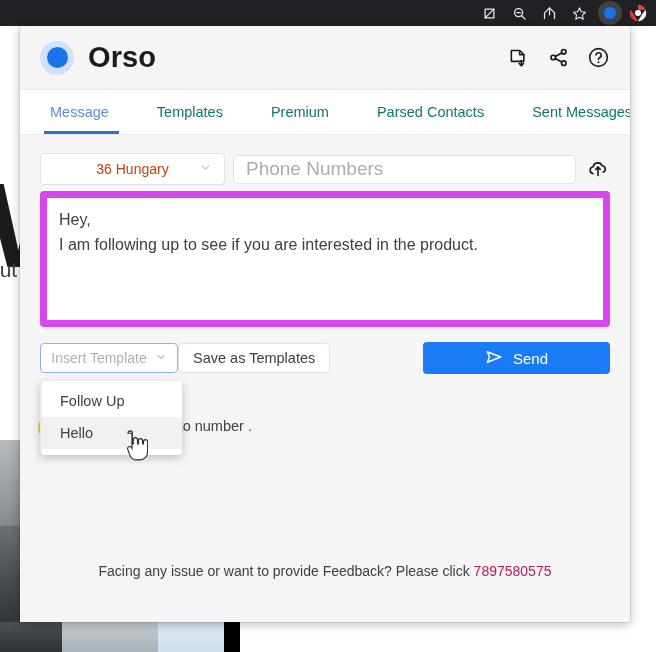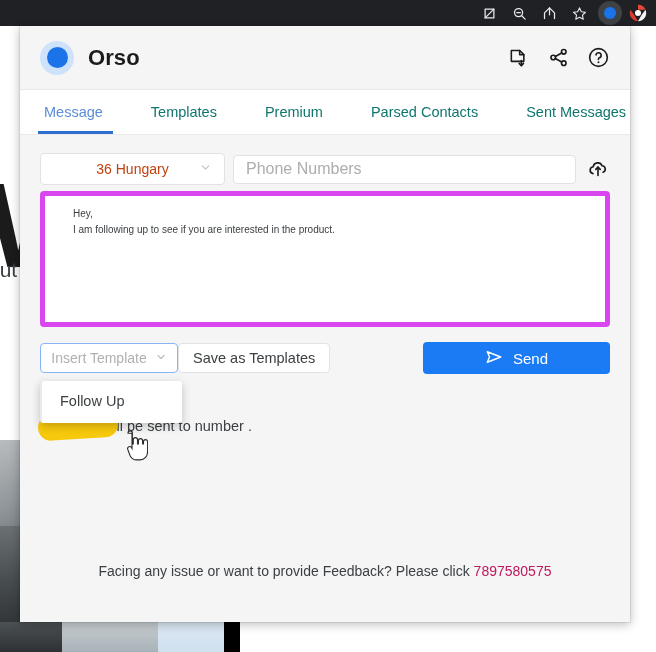--- a/index.html
+++ b/index.html
@@ -150,21 +150,21 @@
     border-radius: 50%;
     background: #cfe2fb;
     display: flex; align-items: center; justify-content: center;
   }
   .brand-logo .inner {
     width: 21px; height: 21px;
     border-radius: 50%;
     background: #1a73e8;
   }
   .brand-name {
-    font-size: 22px;
+    font-size: 29px;
     font-weight: bold;
     color: #1b1b1b;
     letter-spacing: .1px;
   }
   .header-actions {
     display: flex;
     align-items: center;
     gap: 16px;
   }
   .header-actions .hicon {
@@ -172,21 +172,21 @@
     display: flex; align-items: center; justify-content: center;
     cursor: pointer;
   }
 
   
   .tabbar {
     height: 45px;
     background: #ffffff;
     display: flex;
     align-items: stretch;
-    padding-left: 18px;
+    padding-left: 24px;
     box-sizing: border-box;
     border-bottom: 1px solid #eaeaea;
   }
   .tab {
     display: flex;
     align-items: center;
     padding: 0 10px;
     margin-right: 28px;
     font-size: 14.5px;
     color: #0f766e;
@@ -238,45 +238,45 @@
     right: 12px;
     top: 50%;
     transform: translateY(-50%);
   }
   .phone-input {
     flex: 1;
     height: 29px;
     background: #ffffff;
     border: 1px solid #e2e2e2;
     border-radius: 4px;
-    font-size: 16px;
+    font-size: 19px;
     color: #3c4043;
     padding: 0 12px;
     box-sizing: border-box;
     outline: none;
     font-family: "Liberation Sans", sans-serif;
   }
   .phone-input::placeholder { color: #adadad; }
   .upload-icon {
     width: 24px; height: 24px;
     display: flex; align-items: center; justify-content: center;
     cursor: pointer;
     margin-left: 2px;
   }
 
   .message-box {
     margin-top: 6px;
     width: 100%;
     height: 136px;
     background: #ffffff;
-    border: 5px solid #d946ef;
+    border: 7px solid #d946ef;
     border-radius: 4px;
     box-sizing: border-box;
-    padding: 10px 28px;
-    font-size: 10px;
+    padding: 10px 12px;
+    font-size: 16px;
     color: #3c4043;
     line-height: 1.55;
     resize: none;
     outline: none;
     font-family: "Liberation Sans", sans-serif;
     overflow: hidden;
   }
 
   .row-actions {
     margin-top: 12px;
@@ -556,20 +556,23 @@
             <path d="M3 5 L21 12 L3 19 L6 12 Z"></path>
           </svg>
         </span>
         <span>Send</span>
       </button>
 
       <div class="template-menu">
         <div class="mi">
           <span>Follow Up</span>
         </div>
+        <div class="mi hover">
+          <span>Hello</span>
+        </div>
       </div>
     </div>
 
     <div class="hint-block">
       <div class="hint-line">
         <span>Country Code</span>
         <span>
           <svg width="18" height="18" viewBox="0 0 24 24" fill="none" stroke="#1b1b1b" stroke-width="1.7">
             <circle cx="12" cy="12" r="9.2"></circle>
             <path d="M9.4 9.2 a2.7 2.7 0 1 1 3.4 3.1 c-.8 .3 -.9 1 -.9 1.8" stroke-linecap="round"></path>

